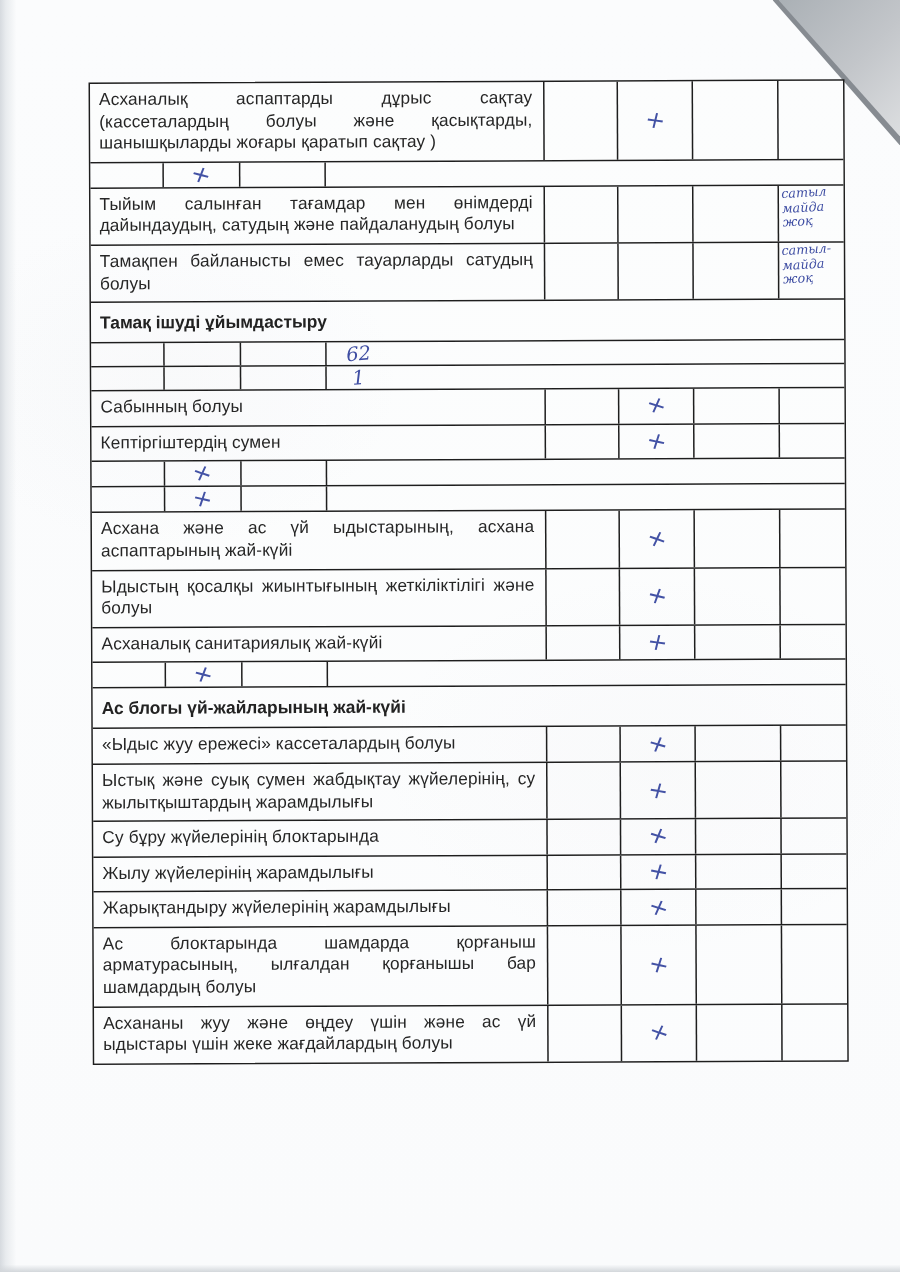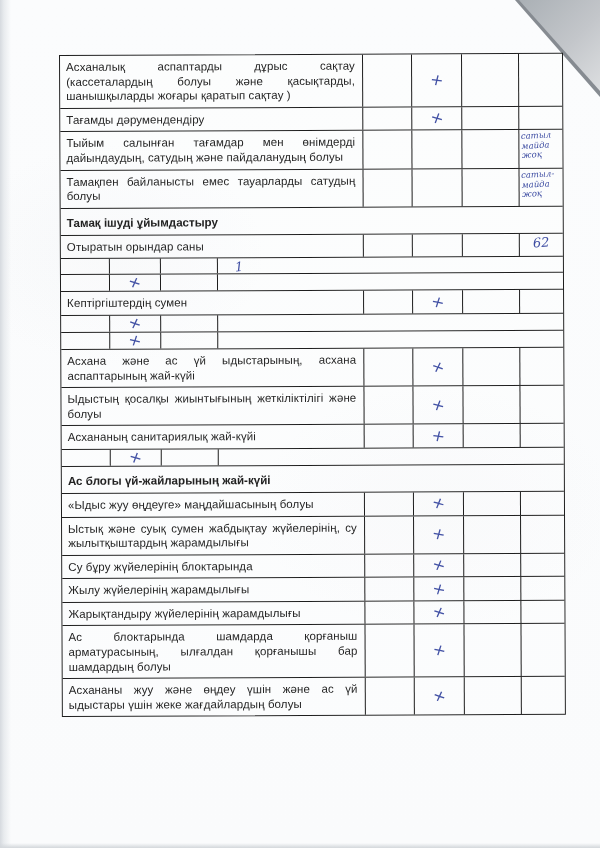--- a/index.html
+++ b/index.html
@@ -94,21 +94,20 @@
       <div class="row">
         <div class="cell desc">Асханалық аспаптарды дұрыс сақтау (кассеталардың болуы және қасықтарды, шанышқыларды жоғары қаратып сақтау )</div>
         <div class="cell cA"></div>
         <div class="cell cB">
           <span class="check" style="transform: rotate(8deg) skewX(-6deg);">+</span>
         </div>
         <div class="cell cC"></div>
         <div class="cell cD"></div>
       </div>
       <div class="row">
-        <div class="cell desc">Тағамды дәрумендендіру</div>
         <div class="cell cA"></div>
         <div class="cell cB">
           <span class="check" style="transform: rotate(15deg) skewX(-6deg);">+</span>
         </div>
         <div class="cell cC"></div>
         <div class="cell cD"></div>
       </div>
       <div class="row">
         <div class="cell desc">Тыйым салынған тағамдар мен өнімдерді дайындаудың, сатудың және пайдаланудың болуы</div>
         <div class="cell cA"></div>
@@ -124,37 +123,37 @@
         <div class="cell cB"></div>
         <div class="cell cC"></div>
         <div class="cell cD">
           <span class="note text">сатыл-майда жоқ</span>
         </div>
       </div>
       <div class="row">
         <div class="section-cell">Тамақ ішуді ұйымдастыру</div>
       </div>
       <div class="row">
-        <div class="cell desc">Отыратын орындар саны</div>
         <div class="cell cA"></div>
         <div class="cell cB"></div>
         <div class="cell cC"></div>
         <div class="cell cD">
           <span class="note num">62</span>
         </div>
       </div>
       <div class="row">
         <div class="cell cA"></div>
         <div class="cell cB"></div>
         <div class="cell cC"></div>
         <div class="cell cD">
           <span class="note num">1</span>
         </div>
       </div>
       <div class="row">
+        <div class="cell desc">Сабынның болуы</div>
         <div class="cell cA"></div>
         <div class="cell cB">
           <span class="check" style="transform: rotate(18deg) skewX(-6deg);">+</span>
         </div>
         <div class="cell cC"></div>
         <div class="cell cD"></div>
       </div>
       <div class="row">
         <div class="cell desc">Кептіргіштердің сумен</div>
         <div class="cell cA"></div>
@@ -192,41 +191,41 @@
       <div class="row">
         <div class="cell desc">Ыдыстың қосалқы жиынтығының жеткіліктілігі және болуы</div>
         <div class="cell cA"></div>
         <div class="cell cB">
           <span class="check" style="transform: rotate(14deg) skewX(-6deg);">+</span>
         </div>
         <div class="cell cC"></div>
         <div class="cell cD"></div>
       </div>
       <div class="row">
-        <div class="cell desc">Асхананың санитариялық жай-күйі</div>
+        <div class="cell desc">Асханалық санитариялық жай-күйі</div>
         <div class="cell cA"></div>
         <div class="cell cB">
           <span class="check" style="transform: rotate(8deg) skewX(-6deg);">+</span>
         </div>
         <div class="cell cC"></div>
         <div class="cell cD"></div>
       </div>
       <div class="row">
         <div class="cell cA"></div>
         <div class="cell cB">
           <span class="check" style="transform: rotate(15deg) skewX(-6deg);">+</span>
         </div>
         <div class="cell cC"></div>
         <div class="cell cD"></div>
       </div>
       <div class="row">
         <div class="section-cell">Ас блогы үй-жайларының жай-күйі</div>
       </div>
       <div class="row">
-        <div class="cell desc">«Ыдыс жуу өңдеуге» маңдайшасының болуы</div>
+        <div class="cell desc">«Ыдыс жуу ережесі» кассеталардың болуы</div>
         <div class="cell cA"></div>
         <div class="cell cB">
           <span class="check" style="transform: rotate(16deg) skewX(-6deg);">+</span>
         </div>
         <div class="cell cC"></div>
         <div class="cell cD"></div>
       </div>
       <div class="row">
         <div class="cell desc">Ыстық және суық сумен жабдықтау жүйелерінің, су жылытқыштардың жарамдылығы</div>
         <div class="cell cA"></div>

